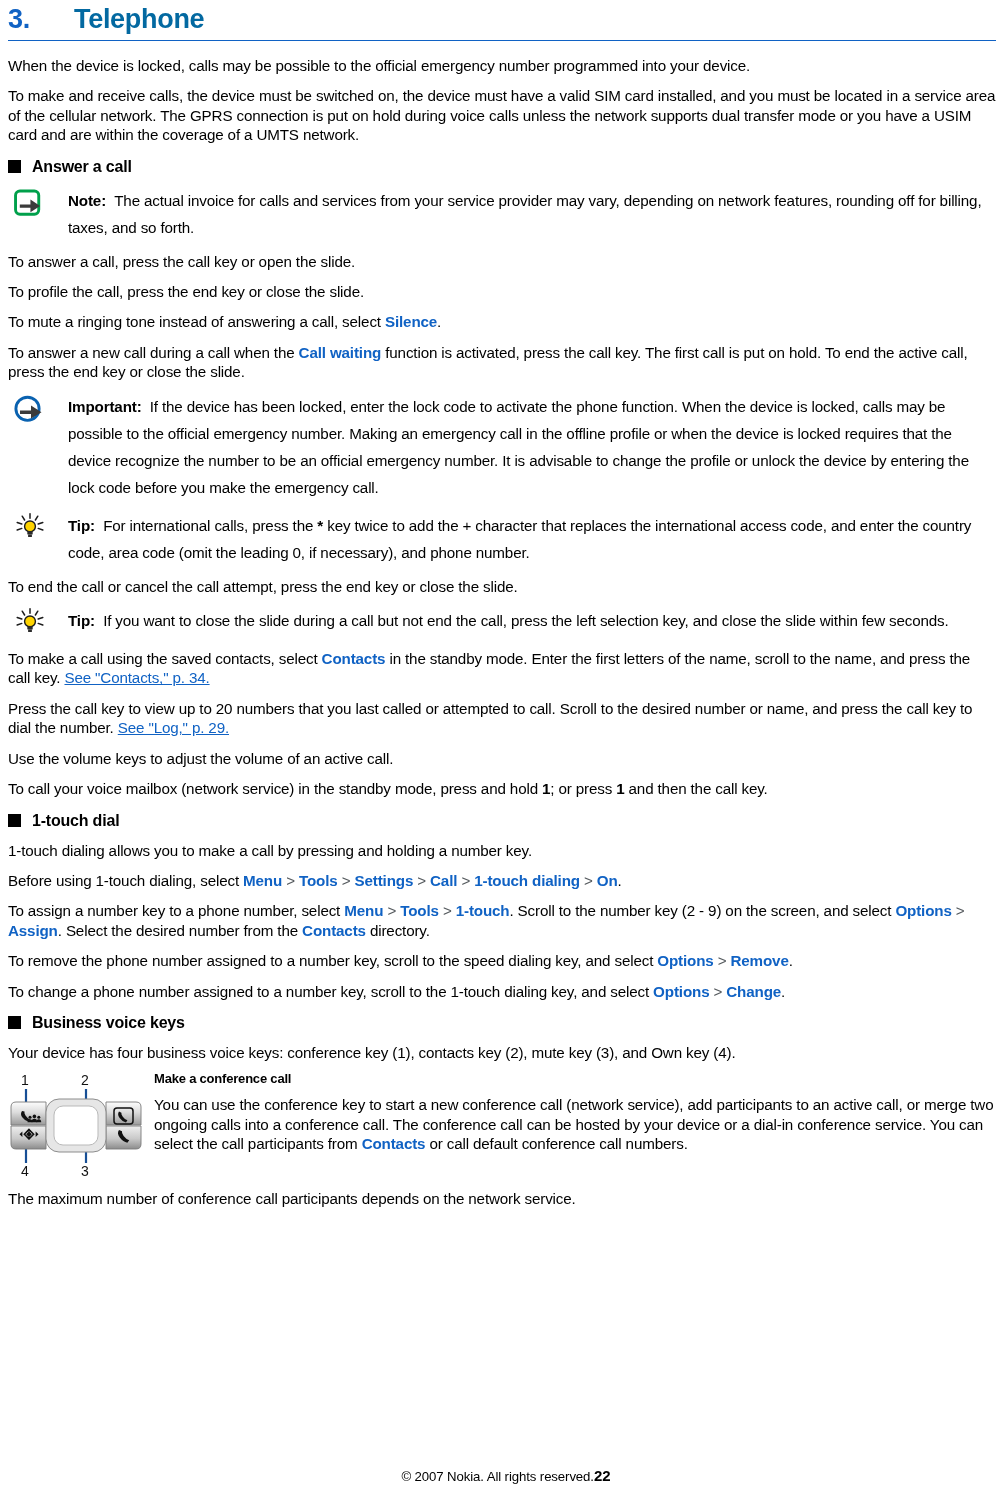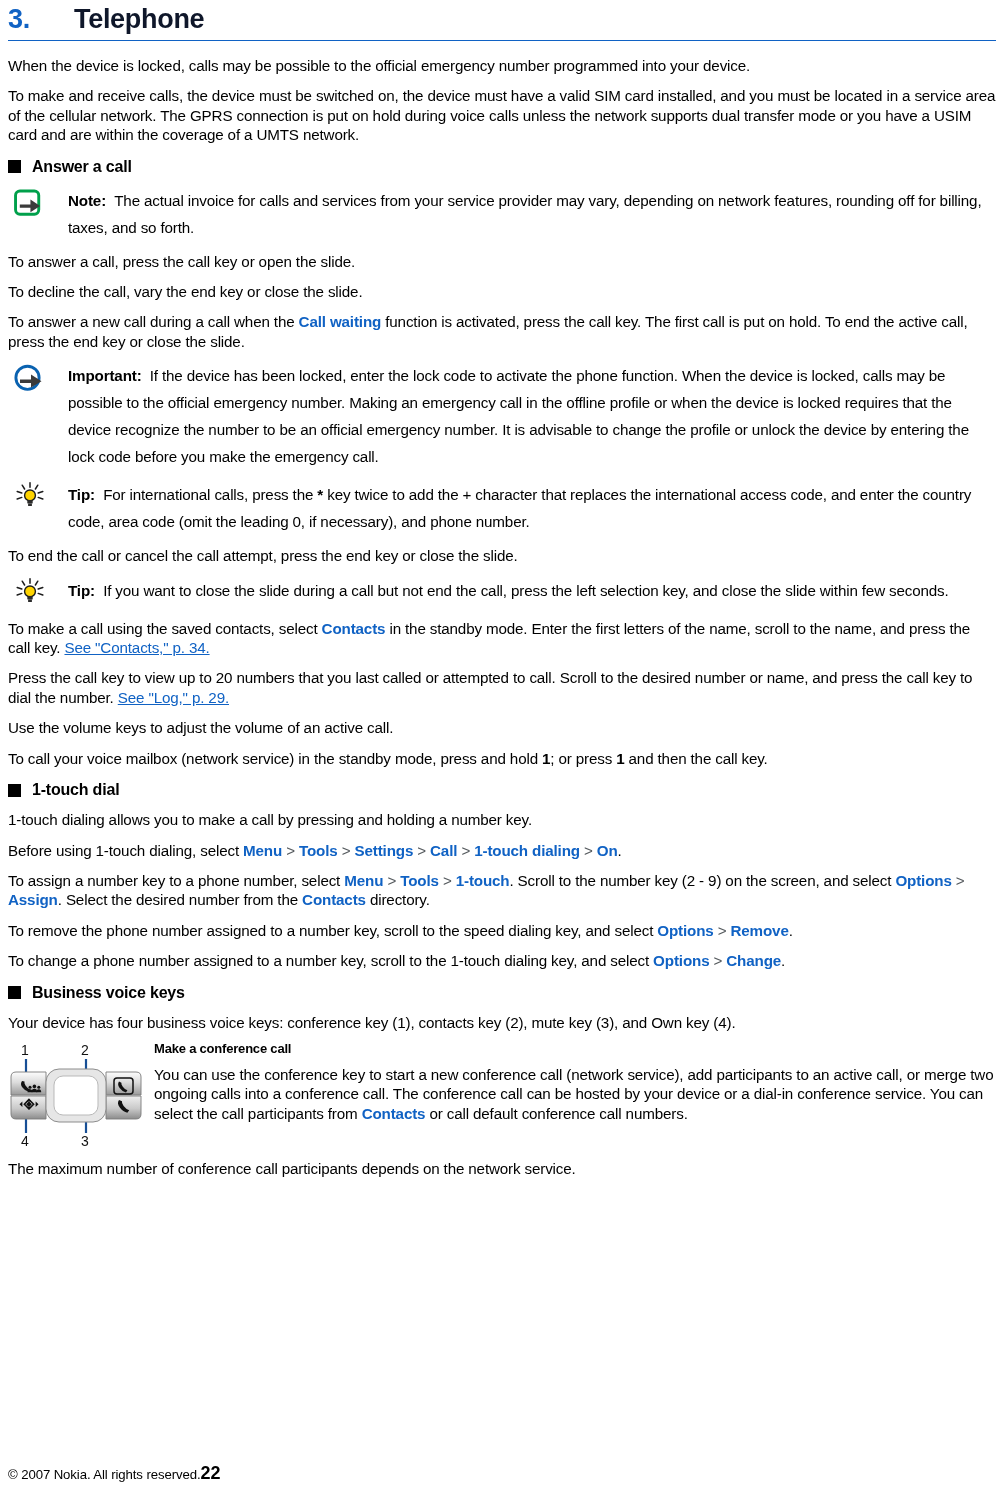--- a/index.html
+++ b/index.html
@@ -33,21 +33,21 @@
   .chapter-num {
     font-size: 27px;
     font-weight: bold;
     color: #1062c4;
     width: 66px;
     letter-spacing: -0.3px;
   }
   .chapter-title {
     font-size: 27px;
     font-weight: bold;
-    color: #0f172a;
+    color: #0369a1;
     letter-spacing: -0.3px;
   }
   .chapter-rule {
     border-bottom: 1.4px solid #1062c4;
     margin-bottom: 15px;
     margin-top: 1px;
   }
 
   
   p.body {
@@ -138,27 +138,28 @@
   }
 
   
   .footer {
     position: absolute;
     left: 8px;
     right: 0;
     bottom: 8px;
     display: flex;
     align-items: baseline;
+    justify-content: center;
   }
   .footer-copy {
     font-size: 13.2px;
     letter-spacing: -0.1px;
   }
   .footer-page {
-    font-size: 18px;
+    font-size: 15px;
     font-weight: bold;
   }
 </style>
 </head>
 <body>
 
 <div class="page">
 
   <div class="chapter-head">
     <div class="chapter-num">3.</div>
@@ -181,21 +182,22 @@
         <path d="M6 15.5 L17 15.5 L17 10.5 L27 17.2 L17 23.5 L17 19 L6 19 Z" fill="#3b3b3b"></path>
       </svg>
     </div>
     <div class="callout-body">
       <span class="callout-label">Note:</span>
       <span>&nbsp;</span><span>The actual invoice for calls and services from your service provider may vary, depending on network features, rounding off for billing, taxes, and so forth.</span>
     </div>
   </div>
 
   <p class="body">To answer a call, press the call key or open the slide.</p>
-  <p class="body">To decline the call, vary the end key or close the slide.</p>
+  <p class="body">To profile the call, press the end key or close the slide.</p>
+  <p class="body"><span>To mute a ringing tone instead of answering a call, select </span><span class="ui">Silence</span><span>.</span></p>
   <p class="body"><span>To answer a new call during a call when the </span><span class="ui">Call waiting</span><span> function is activated, press the call key. The first call is put on hold. To end the active call, press the end key or close the slide.</span></p>
 
 
   <div class="callout">
     <div class="callout-icon">
       <svg class="icon-imp" viewBox="0 0 30 28" xmlns="http://www.w3.org/2000/svg">
         <circle cx="13.5" cy="13.8" r="11.6" fill="none" stroke="#0a62b0" stroke-width="2.9"></circle>
         <path d="M6 15.5 L17 15.5 L17 10.5 L27.5 17.2 L17 23.5 L17 19 L6 19 Z" fill="#3b3b3b"></path>
       </svg>
     </div>

